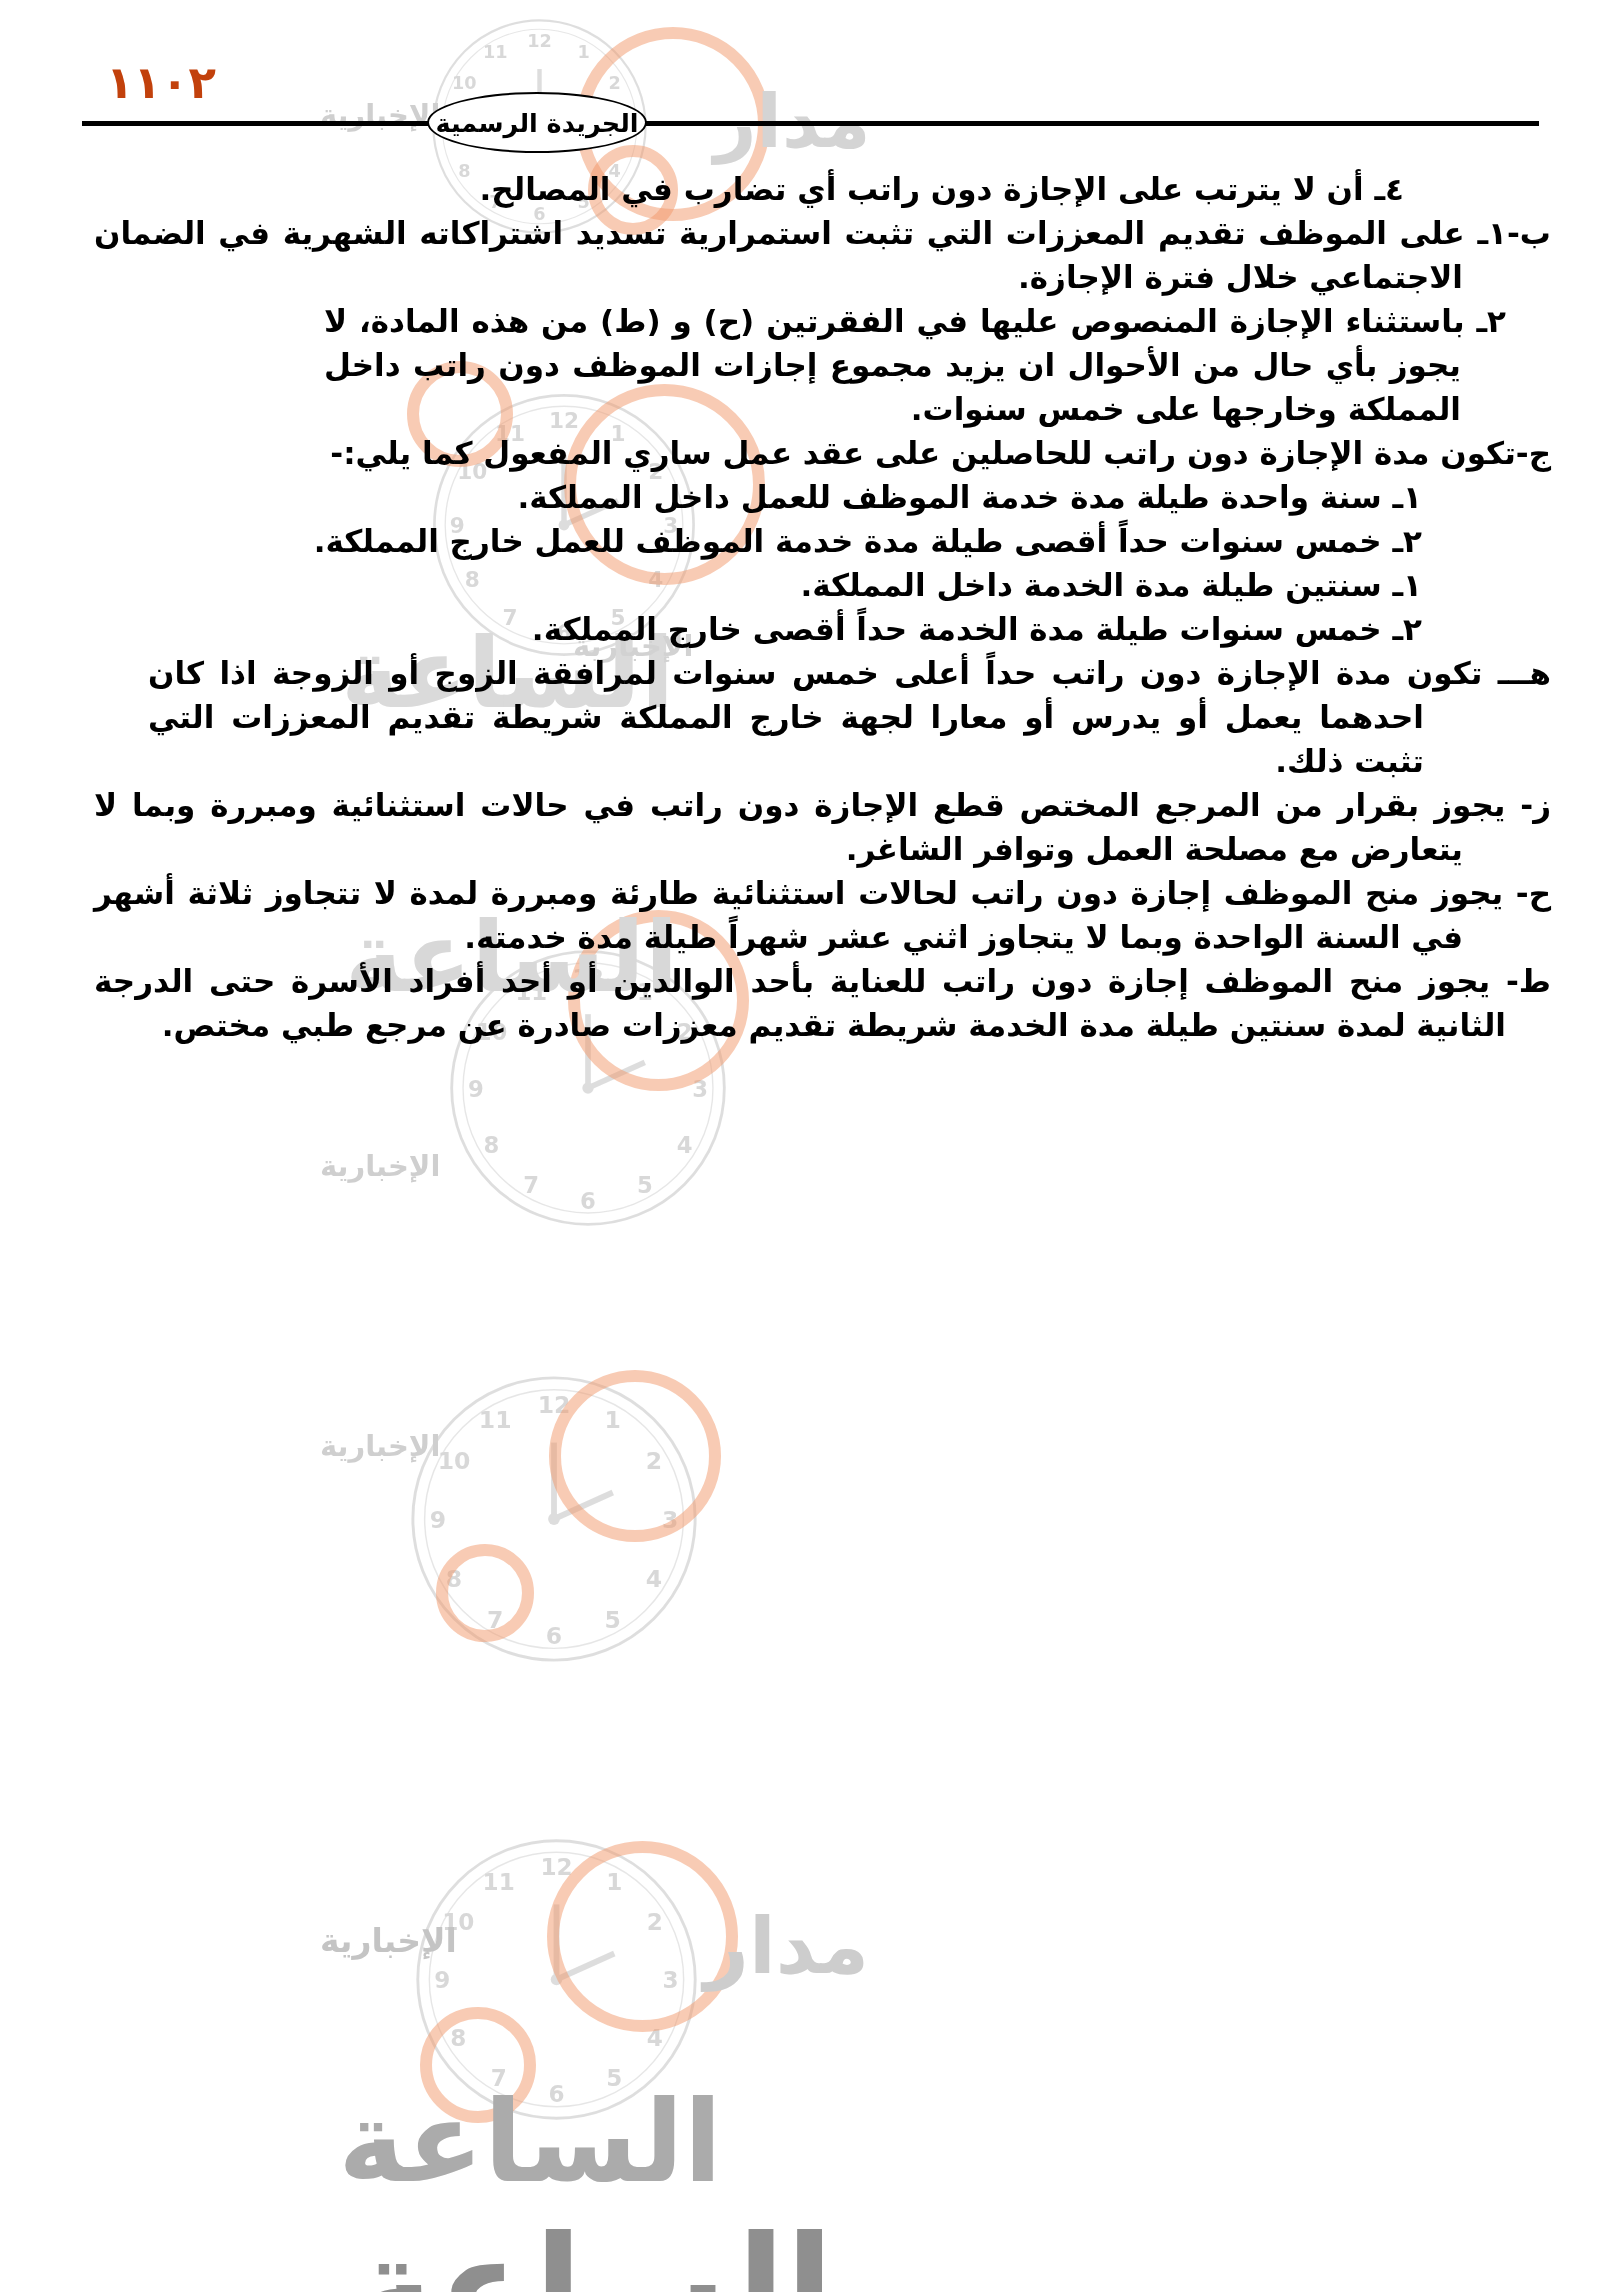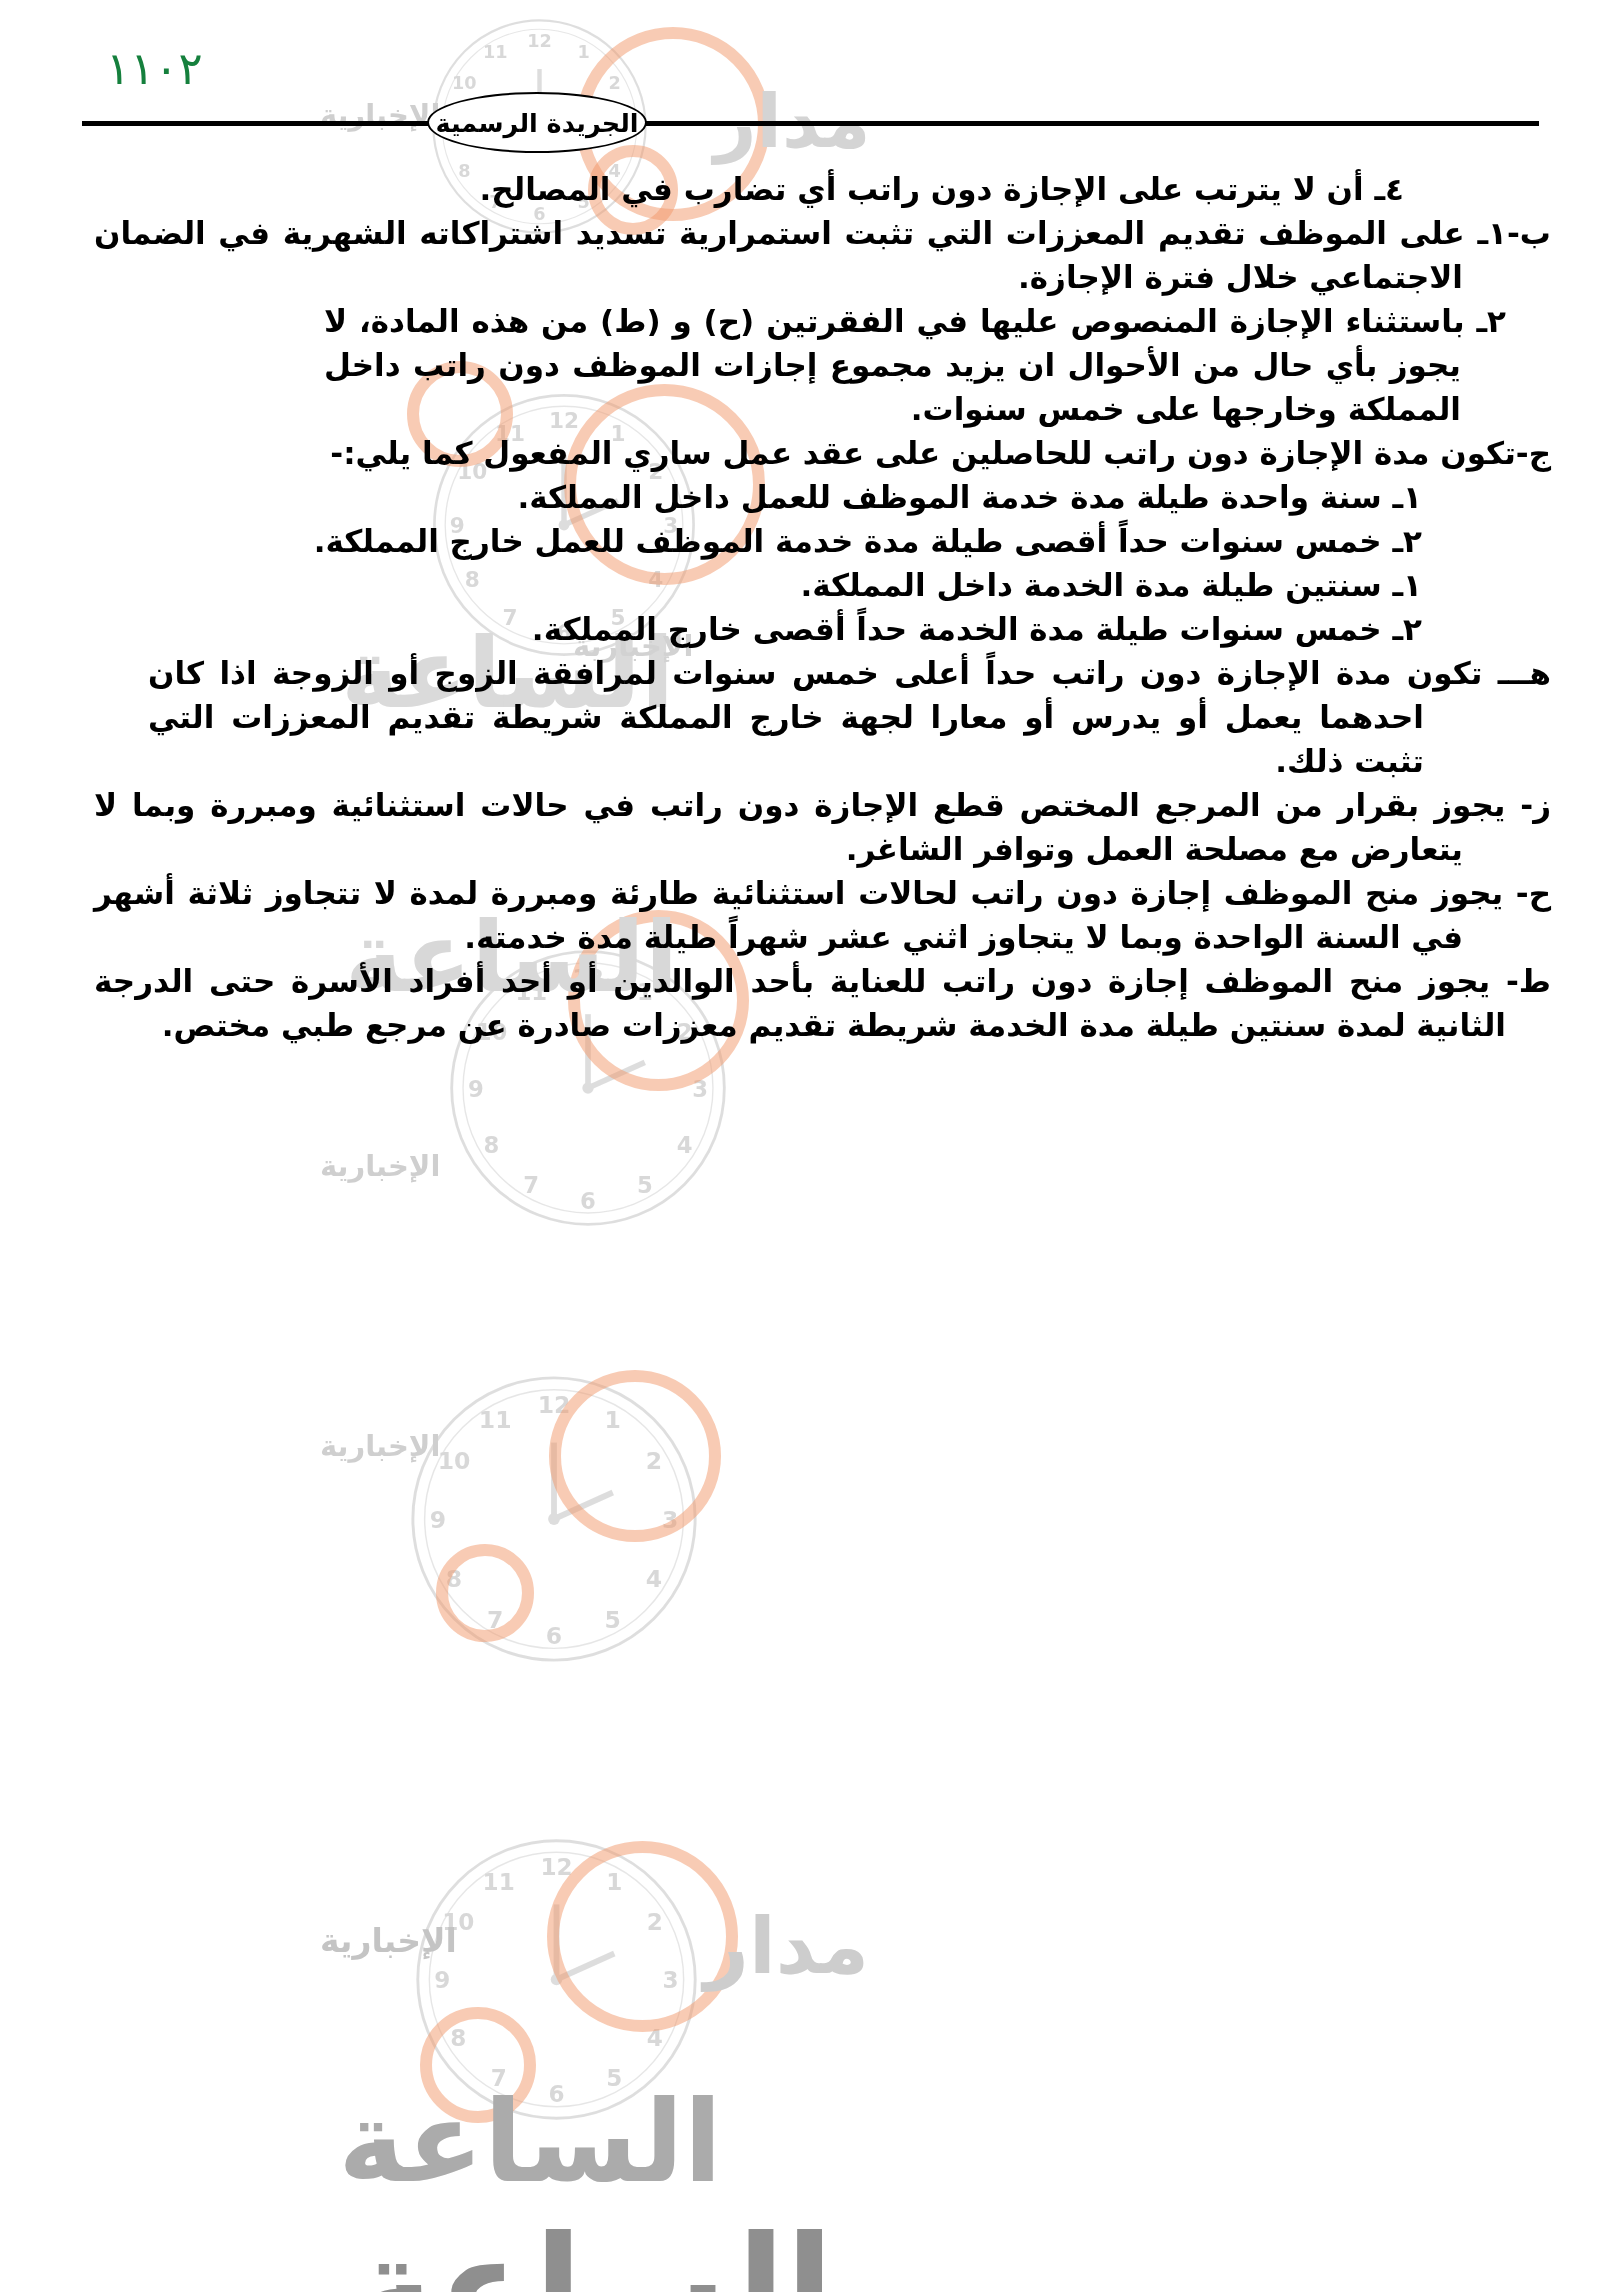--- a/index.html
+++ b/index.html
@@ -15,22 +15,22 @@
   
   .wm-layer { position:absolute; inset:0; z-index:0; pointer-events:none; }
   .wm-clock { position:absolute; opacity:.5; }
   .wm-ring  { position:absolute; border-radius:50%; border:12.7px solid rgba(242,151,106,0.5); }
   .wm-text  { position:absolute; font-weight:bold; white-space:nowrap; direction:rtl; color:#d5d5d5; }
 
   
   .content-layer { position:absolute; inset:0; z-index:1; }
 
   .page-number {
-    position:absolute; top:42px; left:106px;
-    font-size:45px; font-weight:normal; letter-spacing:7.8px; color:#15803d;
+    position:absolute; top:56px; left:106px;
+    font-size:45px; font-weight:bold; letter-spacing:7.8px; color:#c2410c;
   }
   .header-rule {
     position:absolute; top:121px; left:82px;
     width:1457px; height:4.9px; background:#000;
   }
   .header-oval {
     position:absolute; top:92px; left:427px;
     width:220px; height:61px;
     border:2.9px solid #000; border-radius:50%;
     background:#fff;

